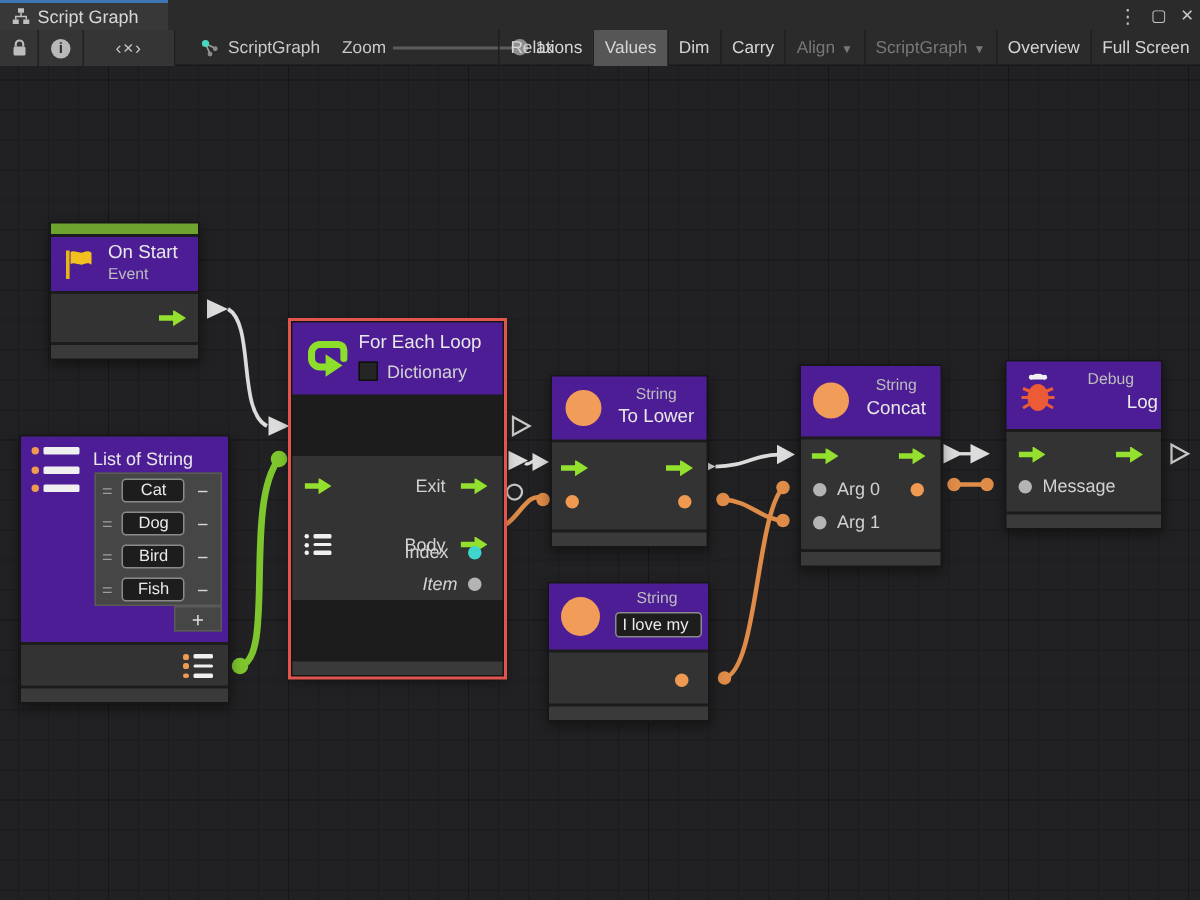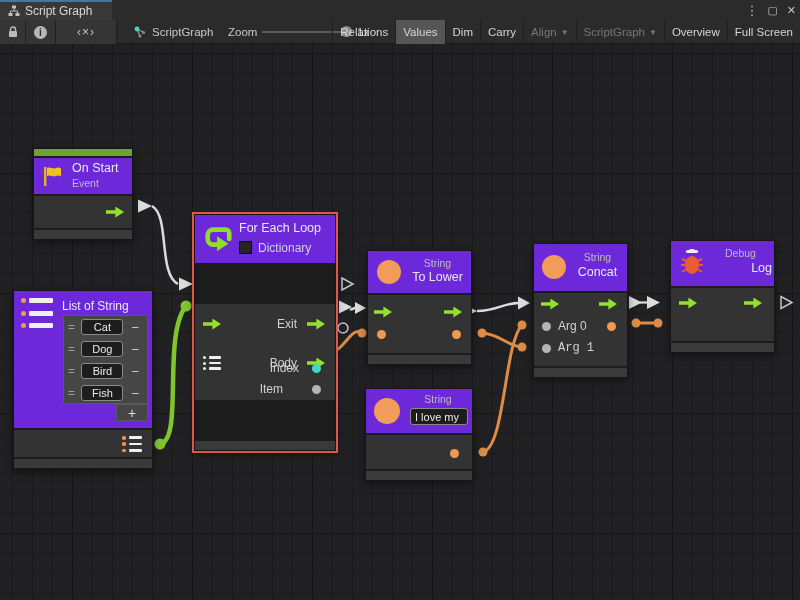--- a/index.html
+++ b/index.html
@@ -39,21 +39,21 @@
       linear-gradient(90deg, #1b1b1d 1px, transparent 1px);
     background-size:120px 120px, 120px 120px, 20px 20px, 20px 20px;
     background-position:0 9px, 72px 0, 0 9px, 12px 0; }
   svg.wires { position:absolute; left:0; top:0; width:800px; height:556px; pointer-events:none; }
 
   
   .node { position:absolute; display:flex; flex-direction:column; gap:2px; background:#1c1c1c;
           border:1px solid #161616; box-shadow:0 3px 8px rgba(0,0,0,.45); }
   .node.selected { outline:2px solid #e2554d;gap:41px; }
   .sec { background:#333333; position:relative; }
-  .hdr { background:#6d28d9; }
+  .hdr { background:#4c1d95; }
   .ftr { background:#3a3a3a; height:9px; }
   .title { color:#e8e8e8; font-size:12.5px; }
   .subtitle { color:#bdbdbd; font-size:10.5px; }
   .prow { position:absolute; left:0; right:0; height:20px; }
   .plabel { position:absolute; color:#d2d2d2; font-size:12px; top:3px; }
   .plabel.r { text-align:right; }
   .arrow { position:absolute; width:18px; height:11px; background:#94e02e; top:4.5px;
            clip-path:polygon(0 33%,52% 33%,52% 0,100% 50%,52% 100%,52% 67%,0 67%); }
   .dot { position:absolute; width:9px; height:9px; border-radius:50%; top:5.5px; }
   .dot.orange { background:#ef9a50; }
@@ -321,21 +321,21 @@
             </div>
         </div>
         <span class="plabel r" style="right:38px;">Body</span>
         <span class="arrow" style="right:10px;"></span>
       </div>
       <div class="prow" style="top:54px;">
         <span class="plabel r" style="right:36px;">Index</span>
         <span class="dot cyan" style="right:14px;"></span>
       </div>
       <div class="prow" style="top:75px;">
-        <span class="plabel r" style="right:52px;">Item</span>
+        <span class="plabel r" style="right:30px;font-style:italic;">Item</span>
         <span class="dot gray" style="right:14px;"></span>
       </div>
     </div>
     <div class="sec ftr"></div>
   </div>
 
   <div class="node" style="left:367px;top:206px;width:105px;">
     <div class="sec hdr" style="height:42px;">
       <span class="bigdot" style="left:9px;top:9px;width:24px;height:24px;"></span>
       <div class="subtitle" style="position:absolute;left:40px;right:4px;top:6px;text-align:center;">String</div>
@@ -379,21 +379,21 @@
         <span class="arrow" style="left:7px;"></span>
         <span class="arrow" style="right:10px;"></span>
       </div>
       <div class="prow" style="top:23px;">
         <span class="dot gray" style="left:8px;"></span>
         <span class="plabel" style="left:24px;">Arg 0</span>
         <span class="dot orange" style="right:11px;"></span>
       </div>
       <div class="prow" style="top:45px;">
         <span class="dot gray" style="left:8px;"></span>
-        <span class="plabel" style="left:24px;font-family:Liberation Mono, monospace;">Arg 1</span>
+        <span class="plabel" style="left:24px;">Arg 1</span>
       </div>
     </div>
     <div class="sec ftr"></div>
   </div>
 
   <div class="node" style="left:670px;top:196px;width:105px;">
     <div class="sec hdr" style="height:45px;">
       <svg width="26" height="28" viewBox="0 0 26 28" style="position:absolute;left:8px;top:8px;">
         <path d="M8 4 a5 4 0 0 1 10 0 z" fill="#f0f0f0"></path>
         <circle cx="8.5" cy="2.5" r="1.6" fill="#f0f0f0"></circle>
@@ -402,17 +402,21 @@
         <ellipse cx="13" cy="16" rx="7" ry="9" fill="#ea5b36"></ellipse>
       </svg>
       <div class="subtitle" style="position:absolute;left:40px;right:4px;top:6px;text-align:center;">Debug</div>
       <div class="title" style="position:absolute;left:40px;right:2px;top:20px;text-align:right;">Log</div>
     </div>
     <div class="sec" style="height:53px;">
       <div class="prow" style="top:5px;">
         <span class="arrow" style="left:8px;"></span>
         <span class="arrow" style="right:12px;"></span>
       </div>
+      <div class="prow" style="top:26px;">
+        <span class="dot gray" style="left:8px;"></span>
+        <span class="plabel" style="left:24px;">Message</span>
+      </div>
     </div>
     <div class="sec ftr"></div>
   </div>
 
 </div>
 
 </body></html>

